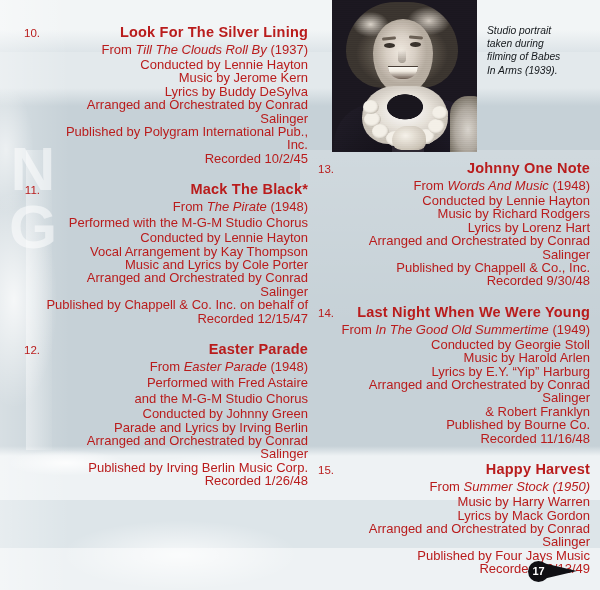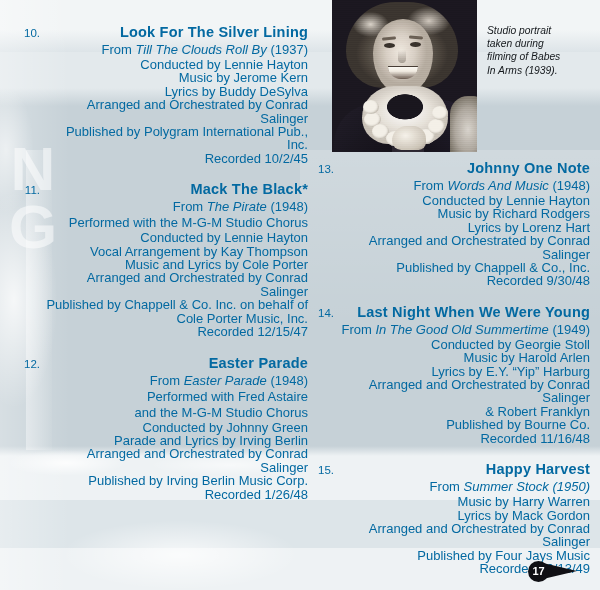--- a/index.html
+++ b/index.html
@@ -85,21 +85,21 @@
     line-height: 58px;
     letter-spacing: 2px;
     text-align: center;
     font-family: "Liberation Sans", sans-serif;
     user-select: none;
   }
 
   
   .col {
     position: absolute;
-    color: #0369a1;
+    color: #b91c1c;
   }
   .col-left  { left: 18px;  top: 24px;  width: 290px; }
   .col-right { left: 312px; top: 160px; width: 278px; }
 
   .track { position: relative; margin-bottom: 16px; }
   .track-head { display: flex; align-items: baseline; }
   .num {
     width: 22px;
     flex: 0 0 22px;
     text-align: right;
@@ -352,21 +352,20 @@
         <div class="num">11.</div>
         <div class="body-col">
           <div class="title">Mack The Black*</div>
           <div class="from"><span>From </span><em>The Pirate</em><span> (1948)</span></div>
           <div class="performed">Performed with the M-G-M Studio Chorus</div>
           <div class="credit">Conducted by Lennie Hayton</div>
           <div class="credit">Vocal Arrangement by Kay Thompson</div>
           <div class="credit">Music and Lyrics by Cole Porter</div>
           <div class="credit">Arranged and Orchestrated by Conrad Salinger</div>
           <div class="credit">Published by Chappell &amp; Co. Inc. on behalf of</div>
-          <div class="credit indent">Cole Porter Music, Inc.</div>
           <div class="credit">Recorded 12/15/47</div>
         </div>
       </div>
     </div>
 
     <div class="track">
       <div class="track-head">
         <div class="num">12.</div>
         <div class="body-col">
           <div class="title">Easter Parade</div>

